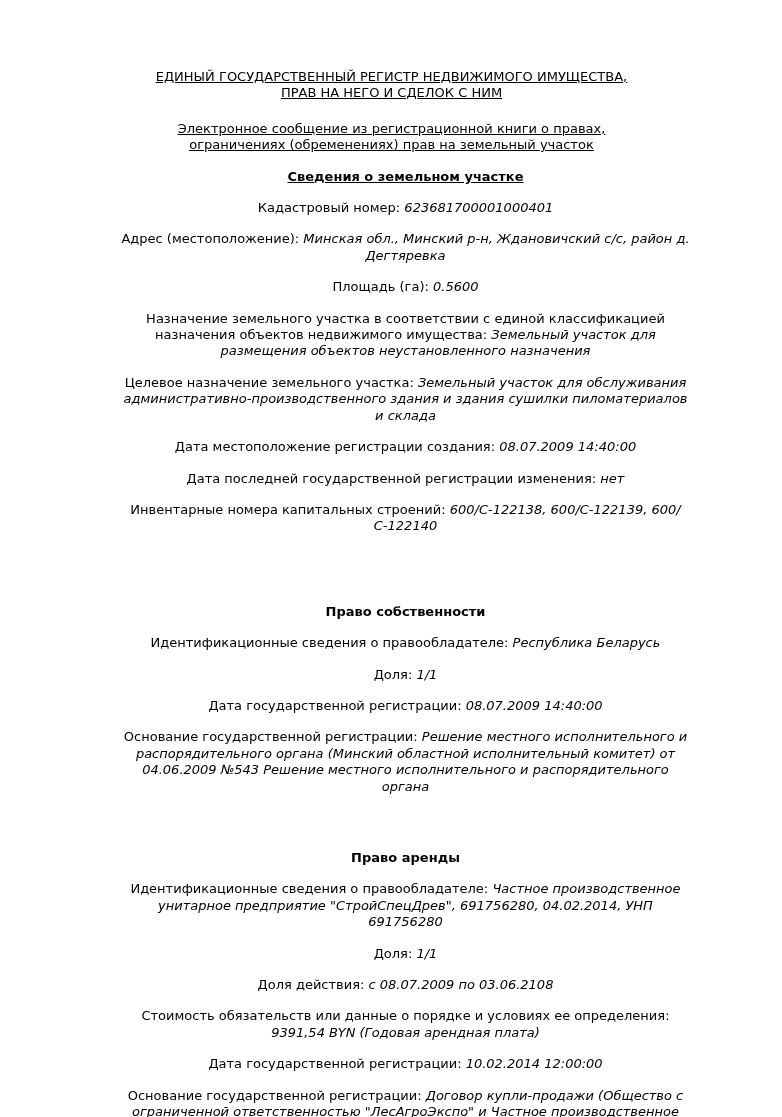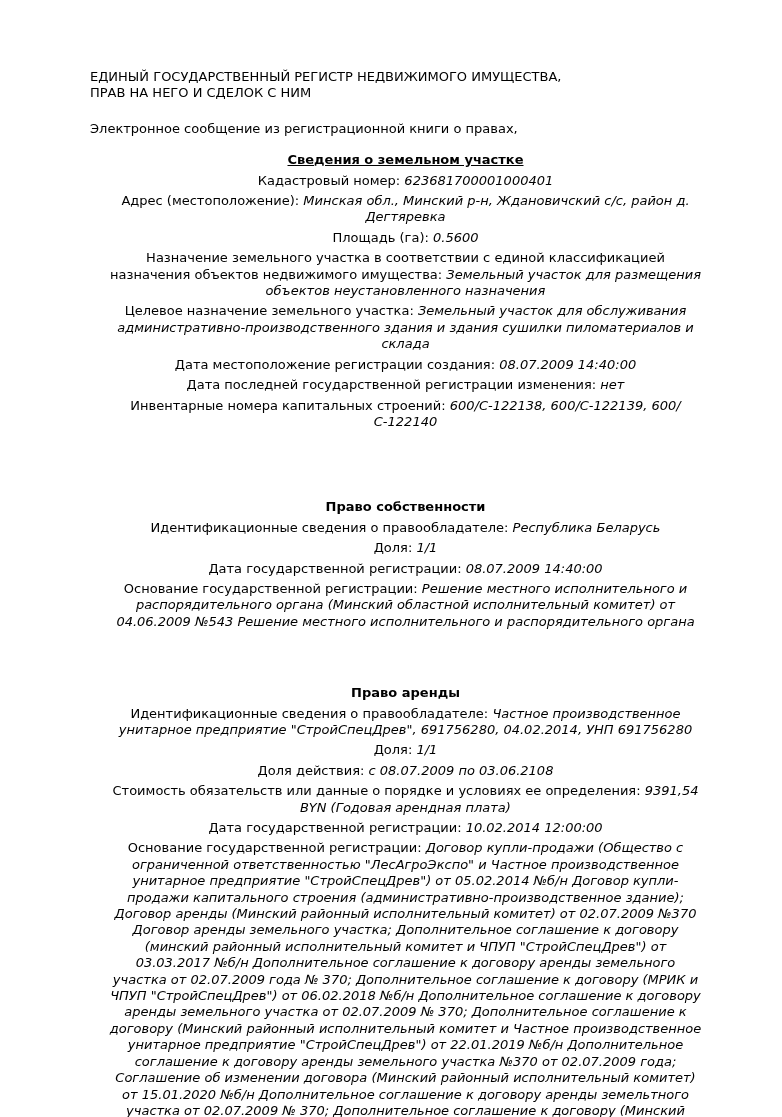--- a/index.html
+++ b/index.html
@@ -16,55 +16,57 @@
     color: #000000;
     overflow: hidden;
   }
   .page {
     box-sizing: border-box;
     width: 782px;
     height: 1117px;
     padding: 62px 75px 0 104px;
   }
   .doc-title, .doc-subtitle {
-    text-align: left;
+    text-align: center;
     position: relative;
     left: -14px; 
+    text-decoration: underline;
   }
   .doc-title { padding-top: 7px; }
   .doc-subtitle { margin-top: 19px; }
   .section { margin-top: 15px; text-align: center; }
   .section.gap-large { margin-top: 69px; }
   .section.gap-medium { margin-top: 55px; }
   .heading {
     font-size: 13px;
     font-weight: bold;
     margin: 0;
     line-height: 16.4px;
   }
   .heading.underlined { text-decoration: underline; }
   p.field, p.note {
-    margin: 4px;
+    margin: 15px;
   }
   .value {
     font-style: italic;
   }
 </style>
 </head>
 <body>
 
 <div class="page">
 
   <div class="doc-title">
     <div>ЕДИНЫЙ ГОСУДАРСТВЕННЫЙ РЕГИСТР НЕДВИЖИМОГО ИМУЩЕСТВА,</div>
     <div>ПРАВ НА НЕГО И СДЕЛОК С НИМ</div>
   </div>
 
   <div class="doc-subtitle">
     <div>Электронное сообщение из регистрационной книги о правах,</div>
+    <div>ограничениях (обременениях) прав на земельный участок</div>
   </div>
 
   <div class="section">
     <h2 class="heading underlined">Сведения о земельном участке</h2>
     <p class="field">
       <span class="label">Кадастровый номер:</span>
       <span class="value">623681700001000401</span>
     </p>
     <p class="field">
       <span class="label">Адрес (местоположение):</span>

